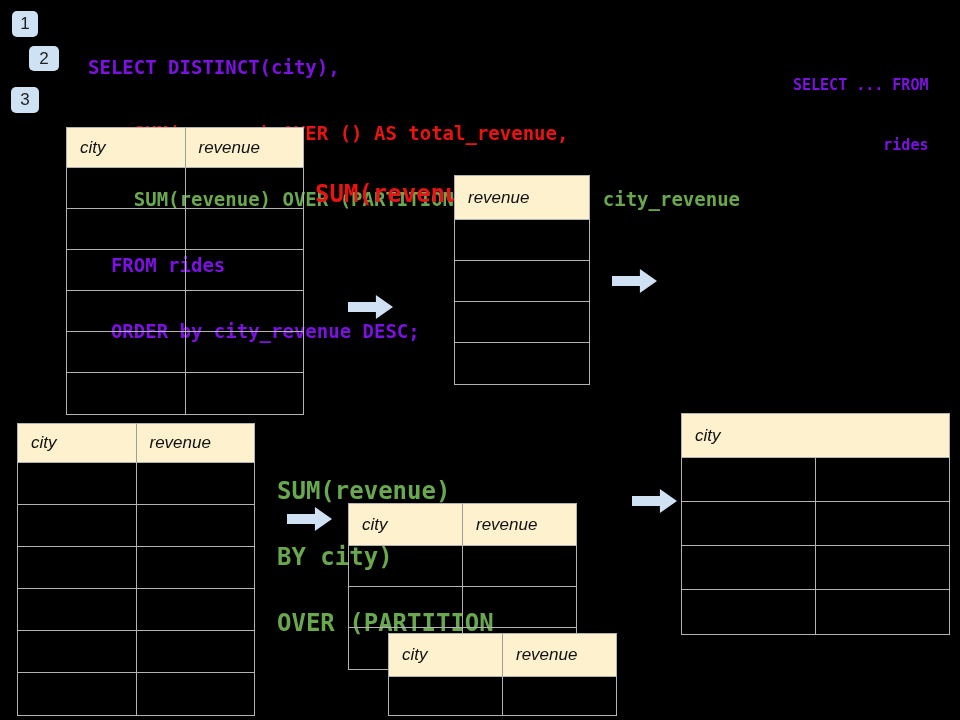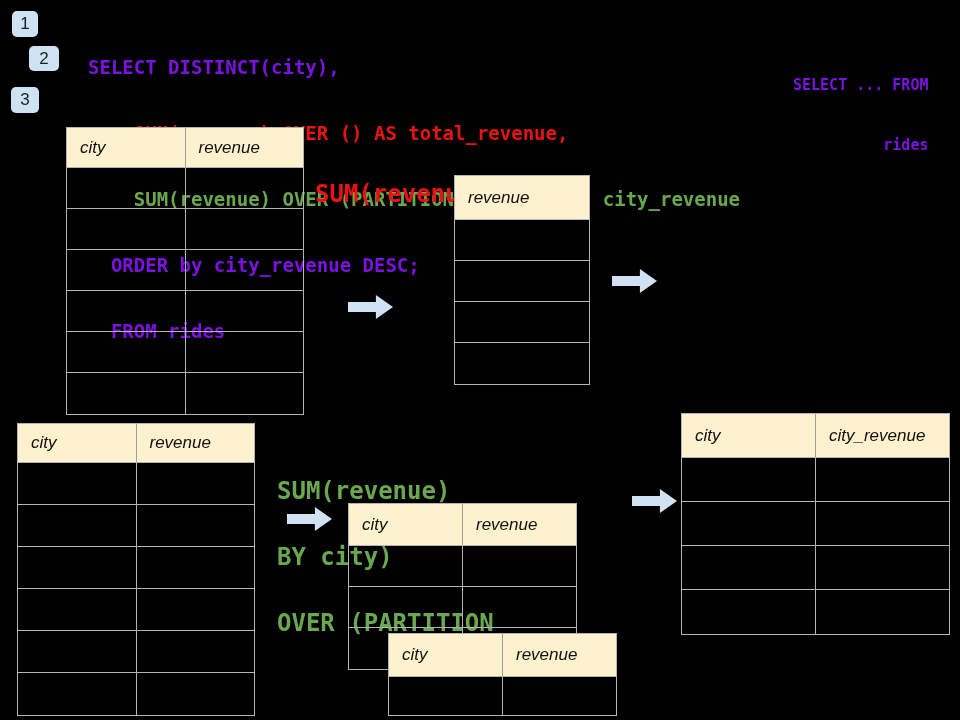--- a/index.html
+++ b/index.html
@@ -82,22 +82,22 @@
 <div class="canvas">
 
   <div class="badge badge1">1</div>
   <div class="badge badge2">2</div>
   <div class="badge badge3">3</div>
 
   <div class="codeblock mono">
     <div class="c-purple">SELECT DISTINCT(city),</div>
     <div class="c-red">    SUM(revenue) OVER () AS total_revenue,</div>
     <div class="c-green">    SUM(revenue) OVER (PARTITION BY city) as city_revenue</div>
+    <div class="c-purple">  FROM rides</div>
     <div class="c-purple">  ORDER by city_revenue DESC;</div>
-    <div class="c-purple">  FROM rides</div>
   </div>
 
   <div class="sidenote mono c-purple">
     <div>SELECT ... FROM</div>
     <div>rides</div>
   </div>
 
   <div class="lbl lbl-total mono c-red">
     <div>SUM(revenue)</div>
   </div>
@@ -224,21 +224,20 @@
         <div class="trow">
           <div class="tcell"></div>
           <div class="tcell"></div>
         </div>
       </div>
   </div>
 
   <div class="dtable t-partition-result">
     <div class="thead">
       <div class="th">city</div>
-      <div class="th">city_revenue</div>
     </div>
     <div class="tbody">
         <div class="trow">
           <div class="tcell"></div>
           <div class="tcell"></div>
         </div>
         <div class="trow">
           <div class="tcell"></div>
           <div class="tcell"></div>
         </div>

